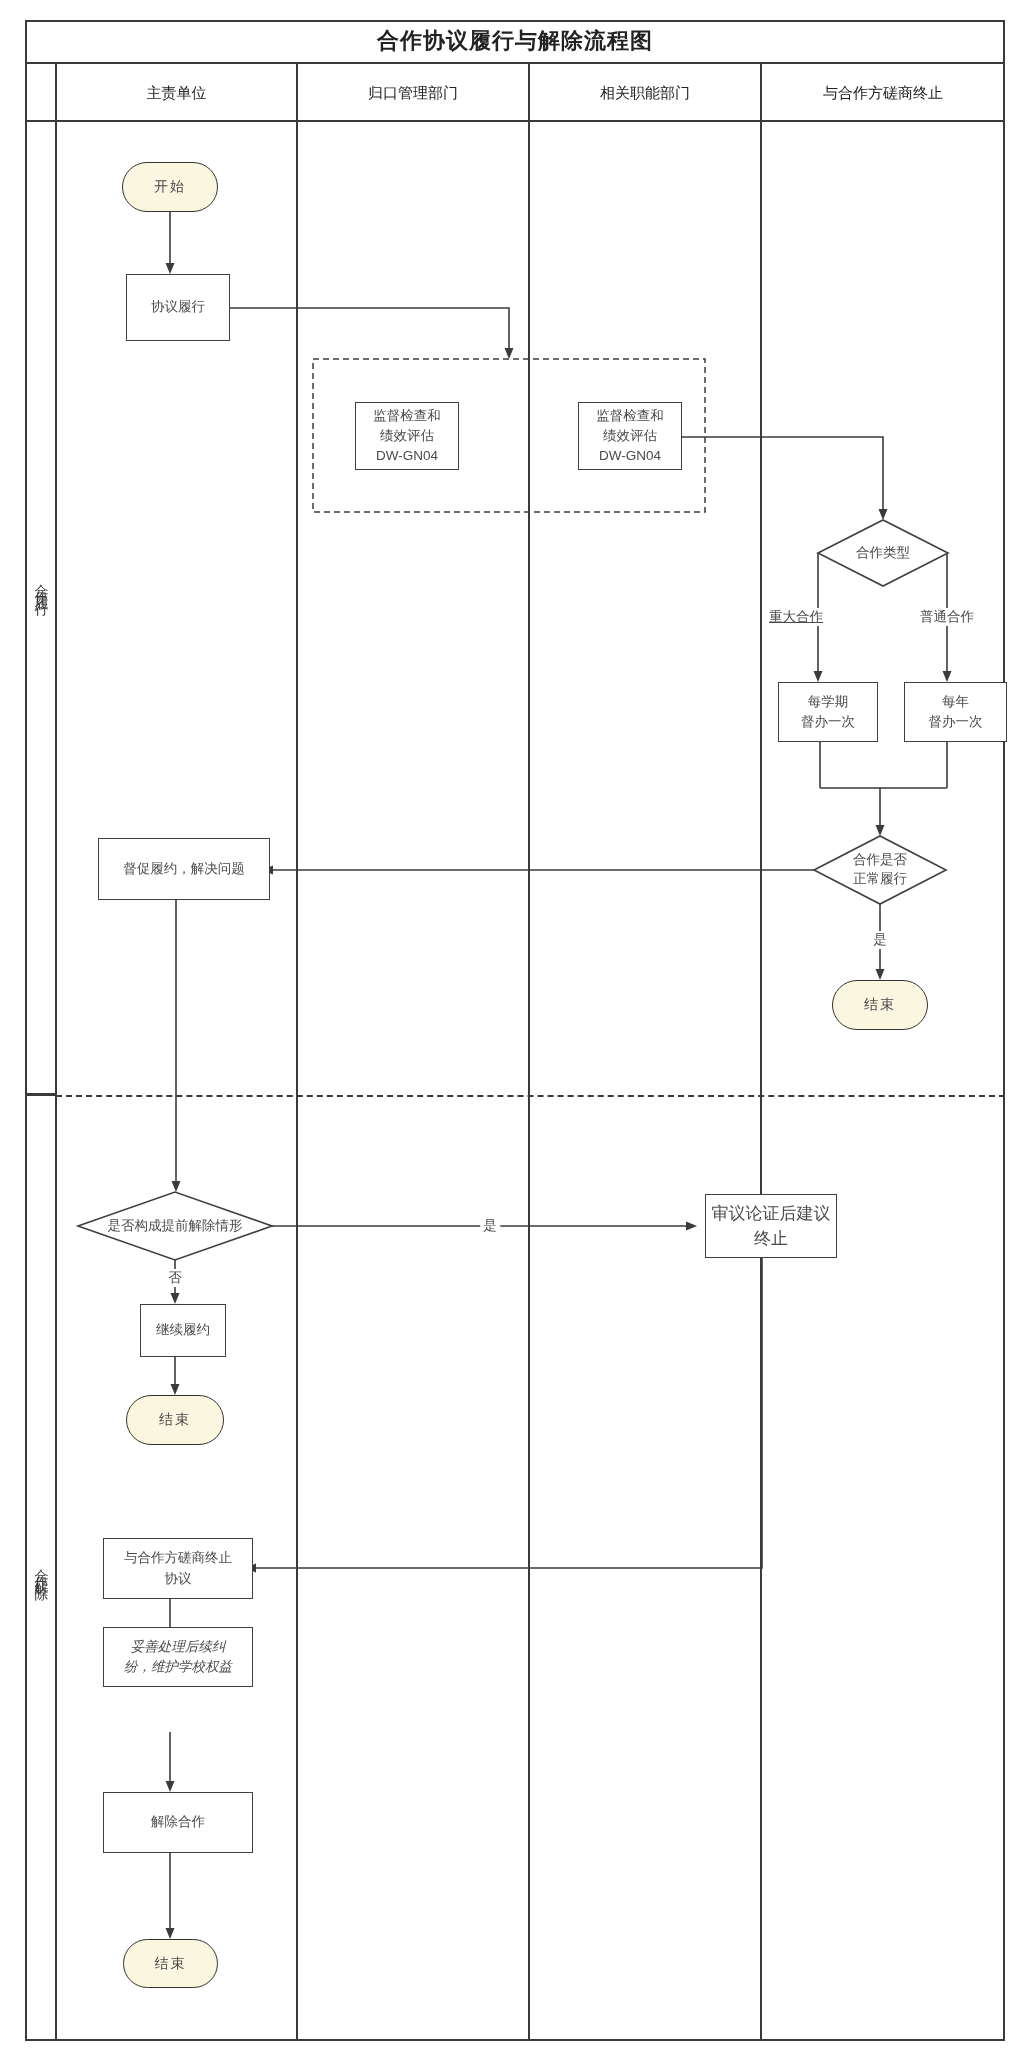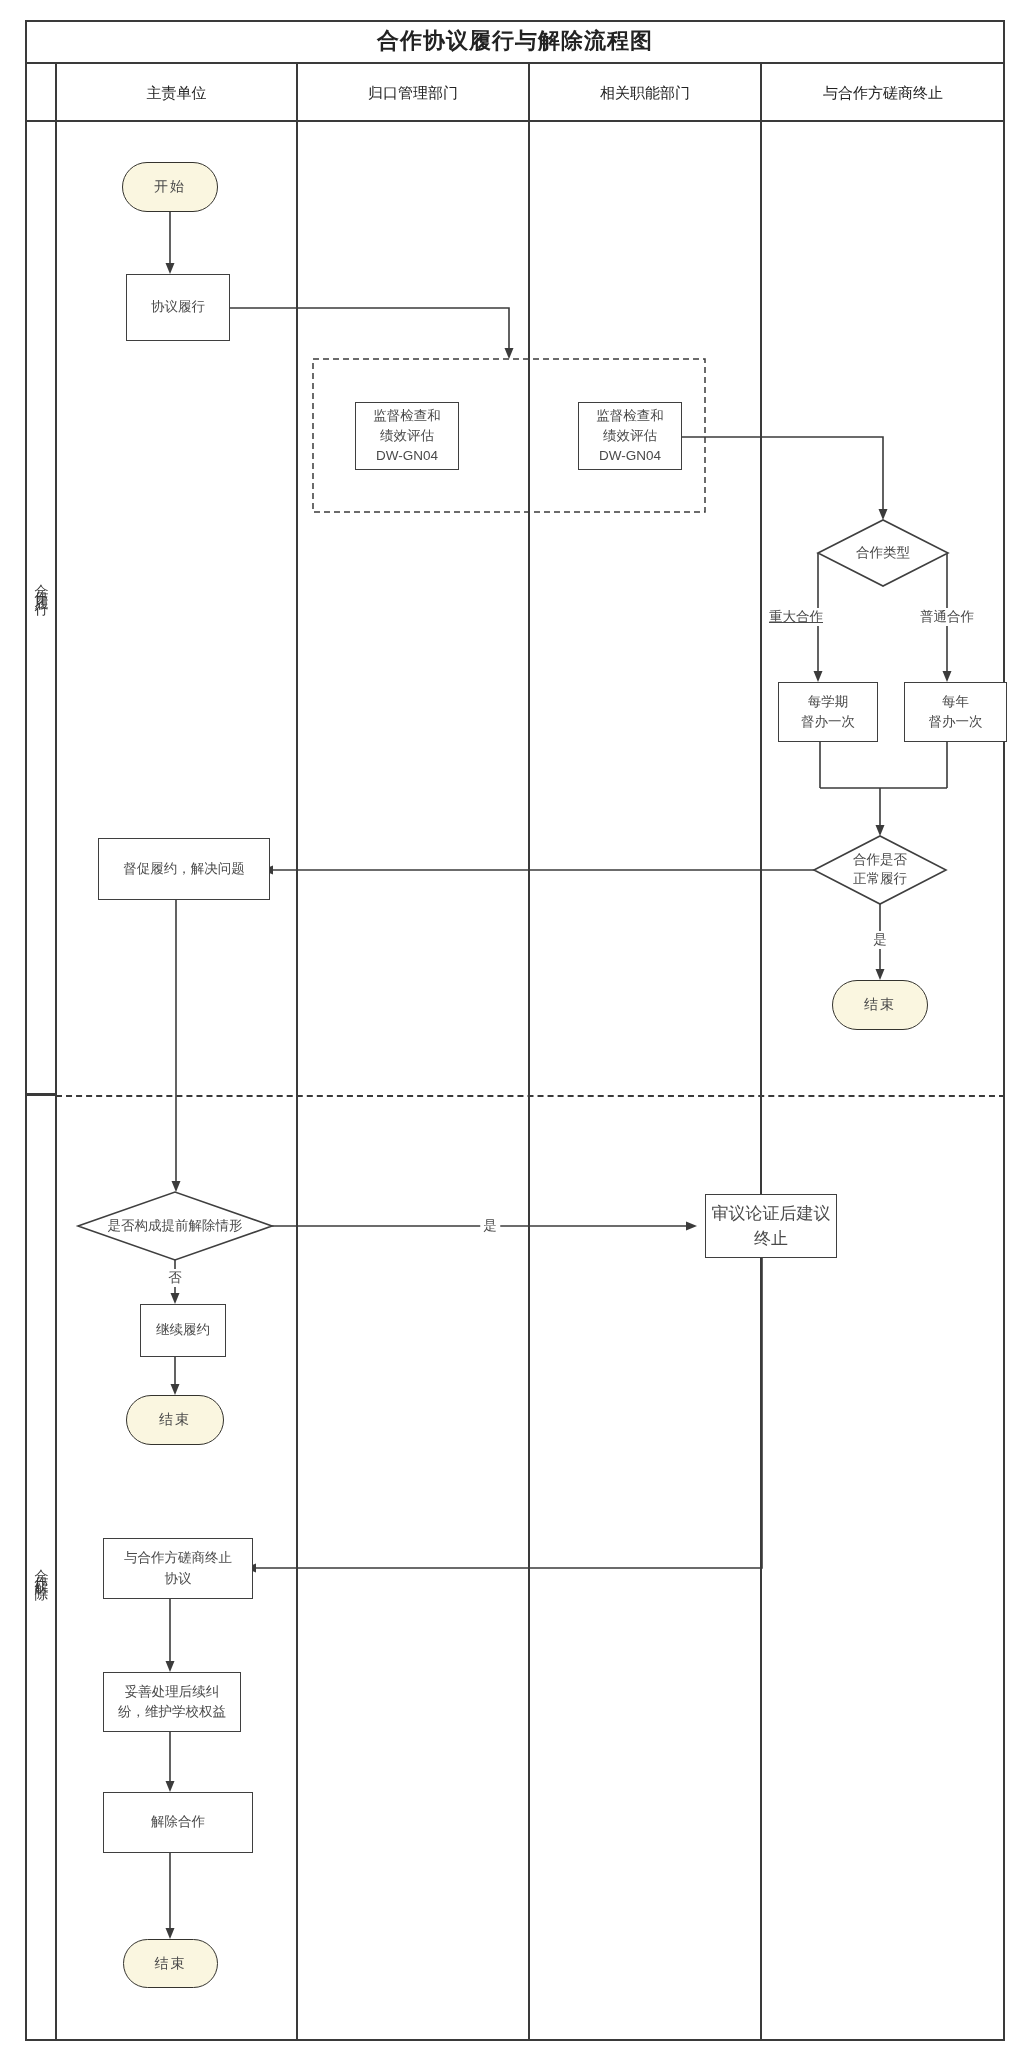--- a/index.html
+++ b/index.html
@@ -211,21 +211,21 @@
 
   <div class="stadium" style="left:126px;top:1395px;width:98px;height:50px;">
     <span>结束</span>
   </div>
 
   <div class="box" style="left:95px;top:1538px;width:150px;height:61px;">
     <span>与合作方磋商终止</span>
     <span>协议</span>
   </div>
 
-  <div class="box" style="left:95px;top:1672px;width:138px;height:60px;">
+  <div class="box" style="left:95px;top:1627px;width:150px;height:60px;font-style:italic;">
     <span>妥善处理后续纠</span>
     <span>纷，维护学校权益</span>
   </div>
 
   <div class="box" style="left:95px;top:1792px;width:150px;height:61px;">
     <span>解除合作</span>
   </div>
 
   <div class="stadium" style="left:123px;top:1939px;width:95px;height:49px;">
     <span>结束</span>

